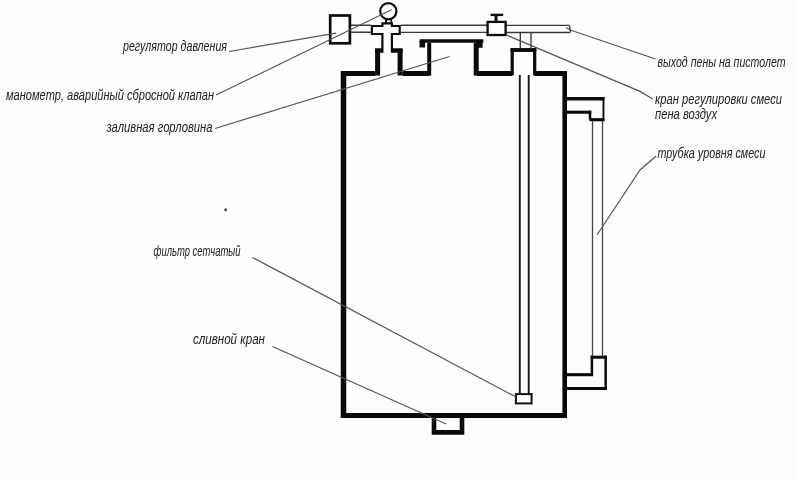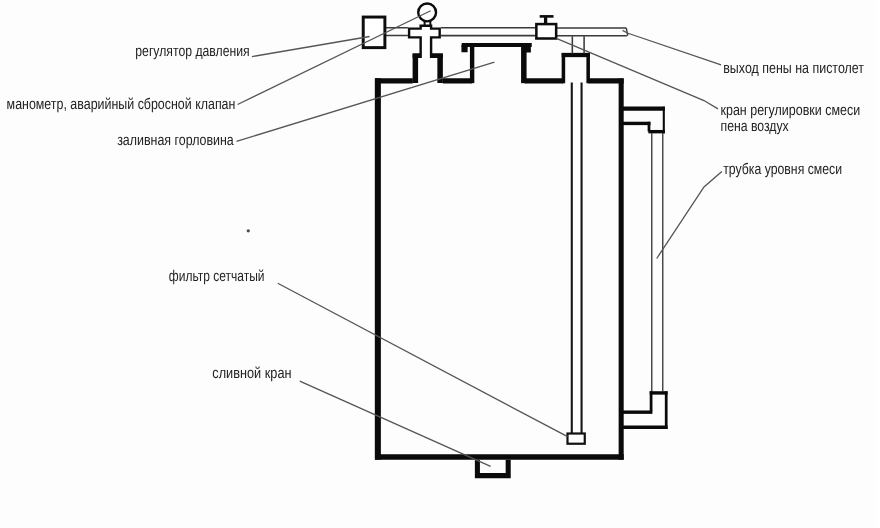--- a/index.html
+++ b/index.html
@@ -1,16 +1,16 @@
 <!DOCTYPE html>
 <html><head>
 <meta charset="utf-8">
 <style>
 html,body{margin:0;padding:0;background:#ffffff;}
-#wrap{position:relative;width:796px;height:480px;background:#fdfdfd;overflow:hidden;transform:translateZ(0);opacity:0.999;}
+#wrap{position:relative;width:796px;height:480px;background:#fdfdfd;overflow:hidden;transform:translateZ(0);opacity:0.999;font-style:italic;}
 svg{position:absolute;left:0;top:0;}
 text{font-family:"Liberation Sans",sans-serif;fill:#222222;}
 </style>
 </head>
 <body>
 <div id="wrap">
 <svg width="800" height="480" viewBox="0 0 800 480">
 
   <path d="M341,73.5 H375.3 M402.5,73.5 H429 M477,73.5 H512 M535,73.5 H567" stroke="#0a0a0a" stroke-width="4.8" fill="none"></path>
 

